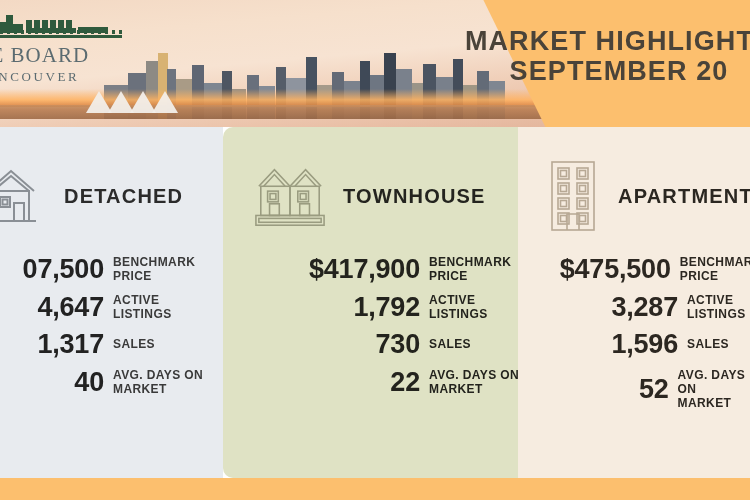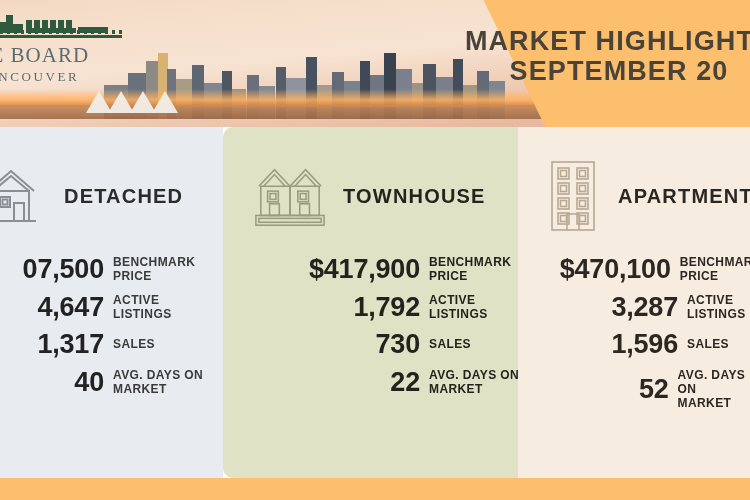--- a/index.html
+++ b/index.html
@@ -306,21 +306,21 @@
               <rect x="12.5" y="57.5" width="6" height="6"></rect>
             <rect x="29" y="55" width="11" height="11"></rect>
               <rect x="31.5" y="57.5" width="6" height="6"></rect>
             <path d="M19 72 L19 56 L31 56 L31 72"></path>
           </svg>
         </div>
         <div class="panel-title">APARTMENT</div>
       </div>
       <div class="stats">
         <div class="stat">
-          <div class="stat-value">$470,100</div>
+          <div class="stat-value">$475,500</div>
           <div class="stat-label">BENCHMARK
 PRICE</div>
         </div>
         <div class="stat">
           <div class="stat-value">3,287</div>
           <div class="stat-label">ACTIVE
 LISTINGS</div>
         </div>
         <div class="stat">
           <div class="stat-value">1,596</div>

